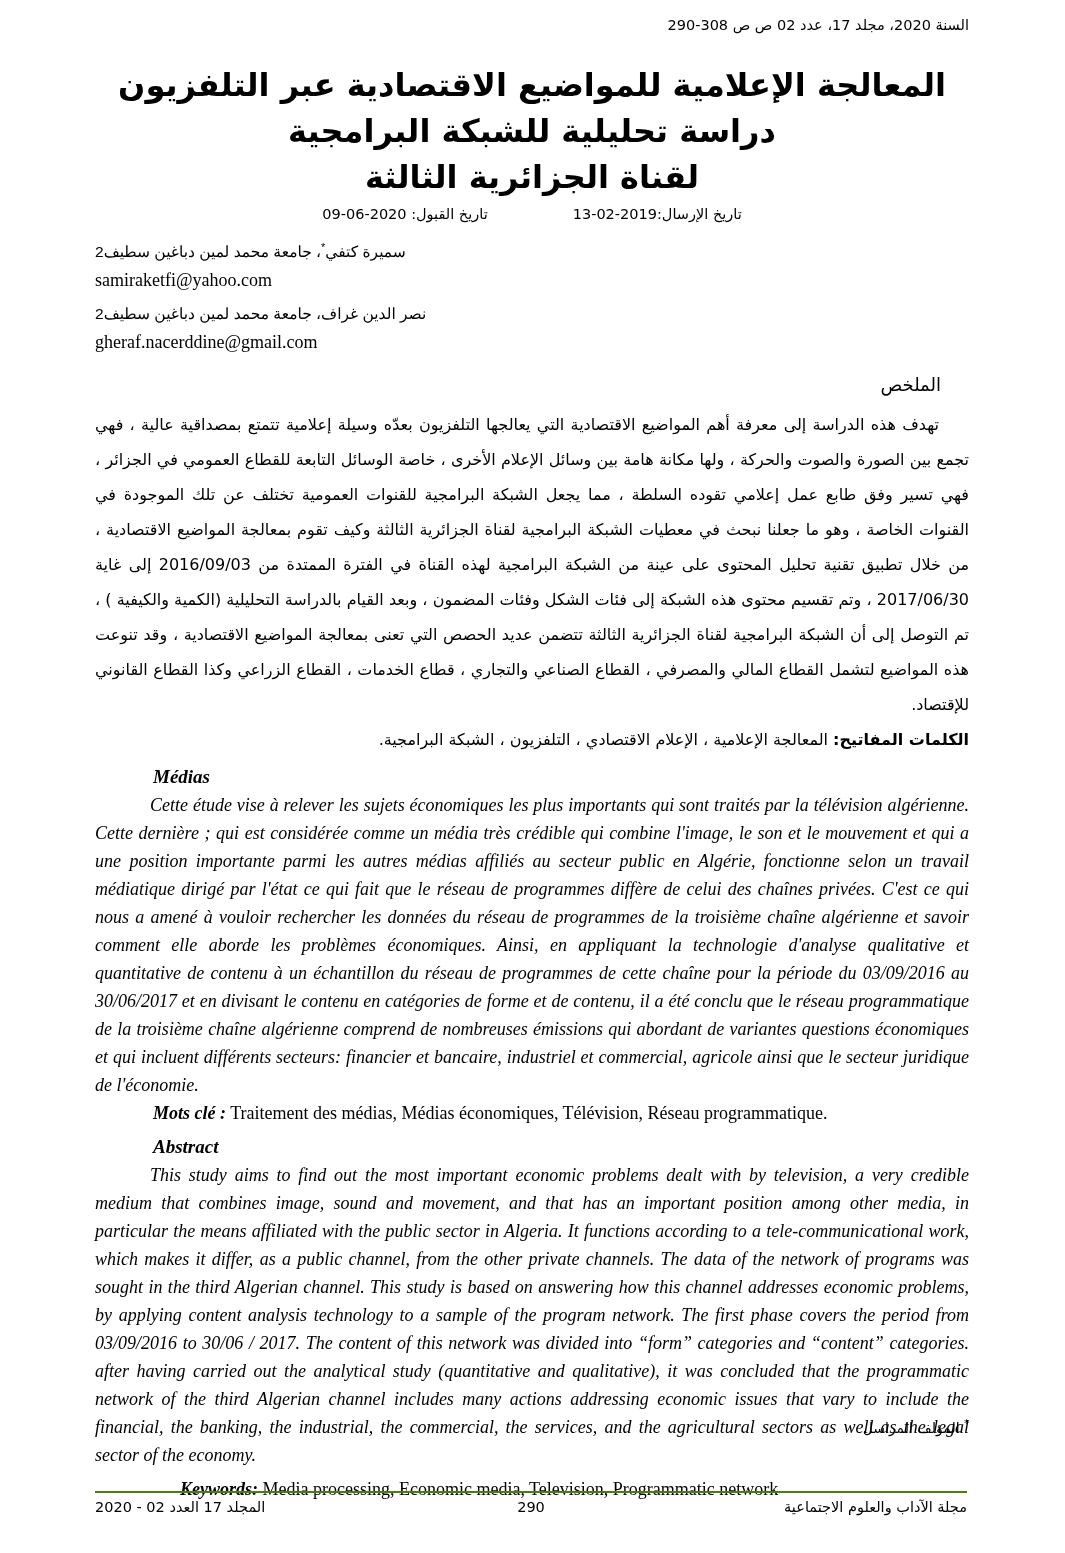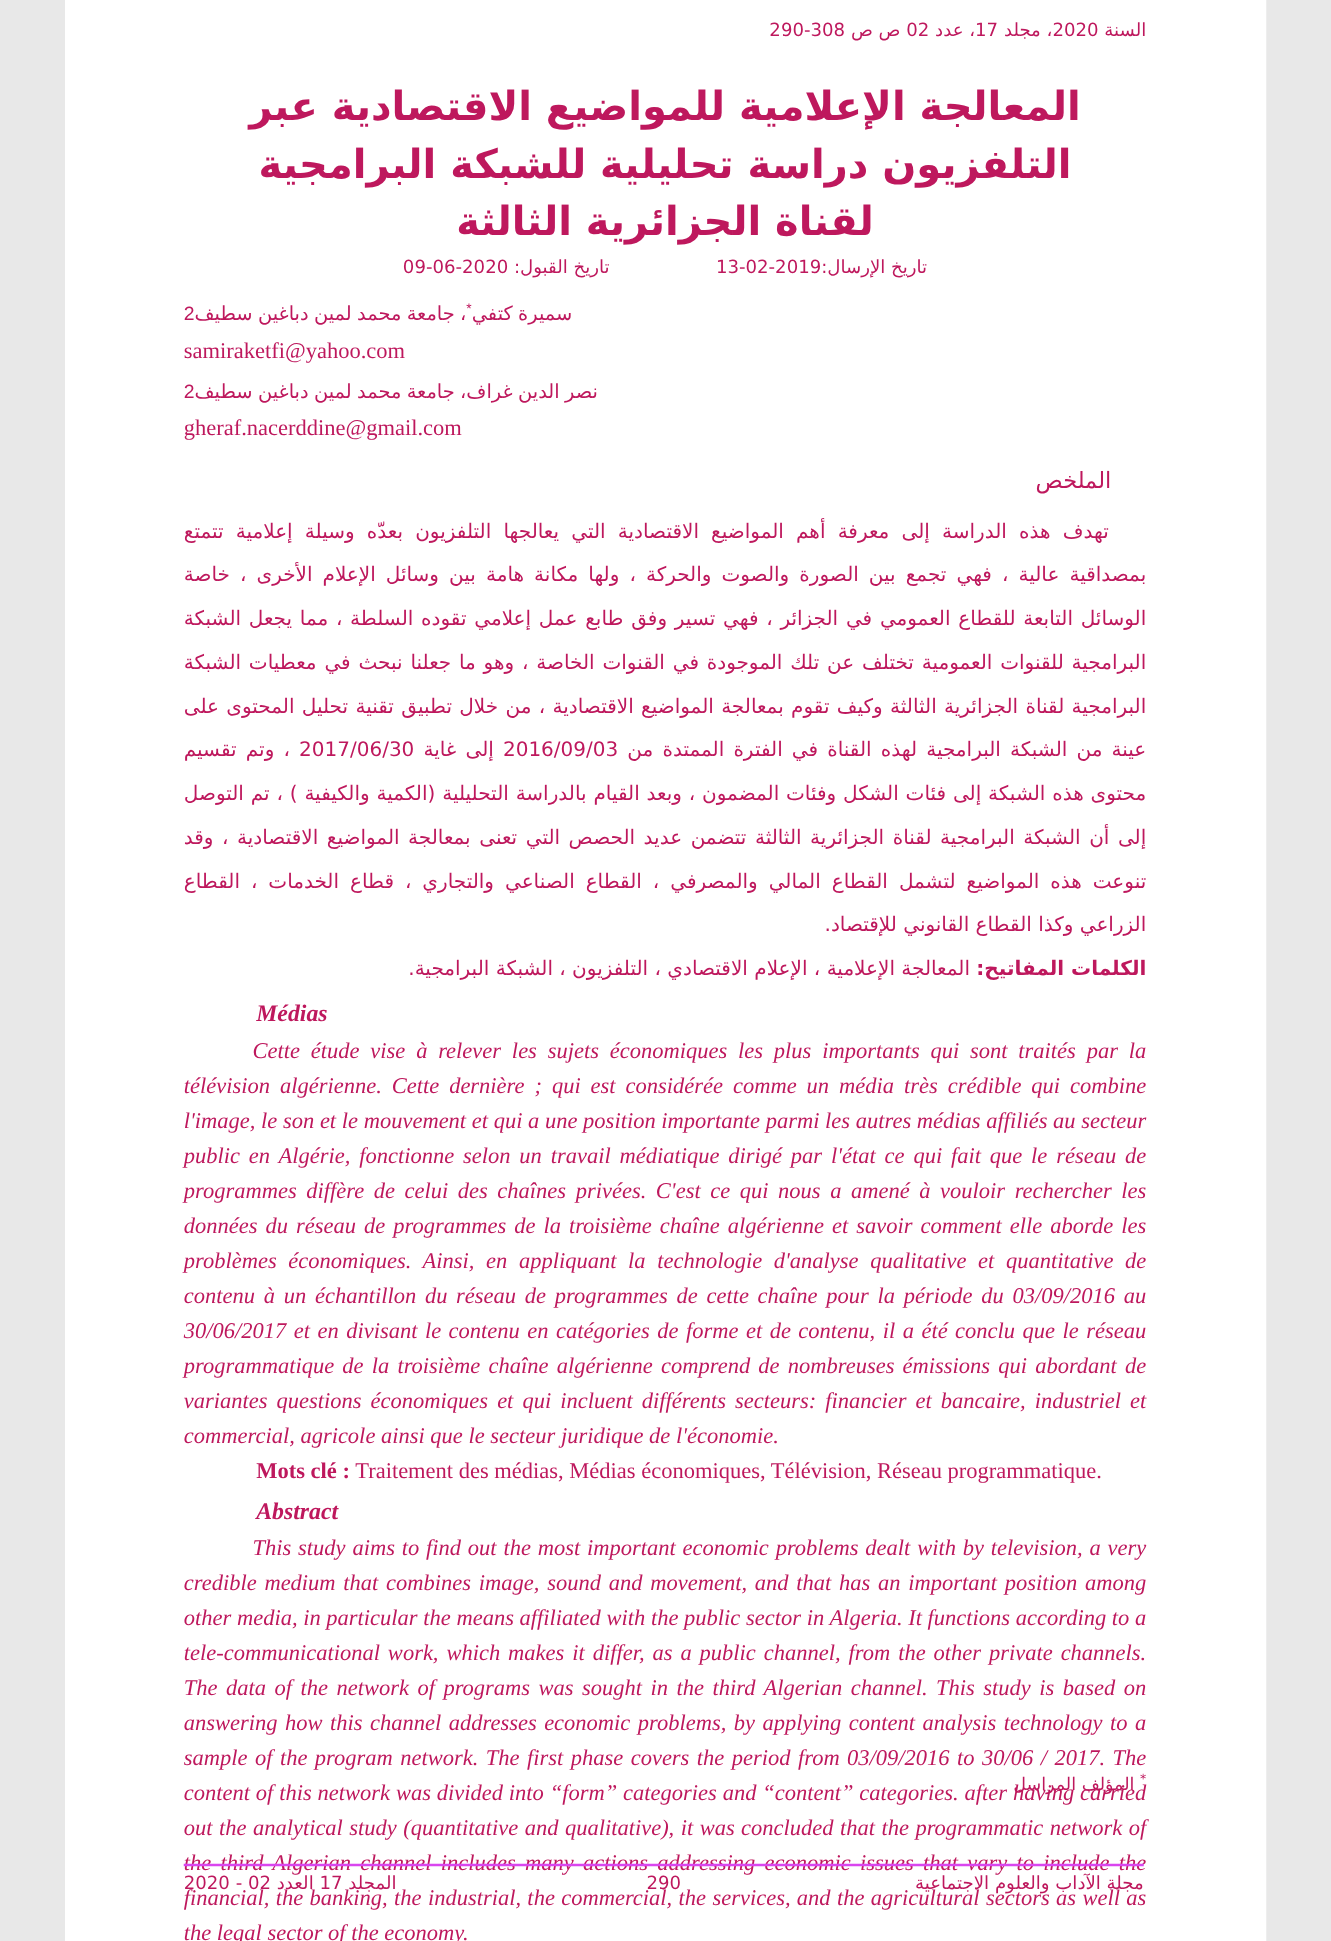--- a/index.html
+++ b/index.html
@@ -1,18 +1,18 @@
 <!DOCTYPE html>
 <html><head>
 <meta charset="utf-8">
 <style>
   html,body{margin:0;padding:0;background:#e8e8e8;}
   .page{
-    width:961px;height:1553px;position:relative;margin:0 auto;
-    background:#ffffff;color:#be185d;overflow:hidden;
+    width:1065px;height:1553px;position:relative;margin:0 auto;
+    background:#ffffff;color:#000000;overflow:hidden;
     font-family:"Liberation Serif", serif;
   }
   .content{padding:14px 96px 0 95px;}
   .journal-ref{
     text-align:right;direction:rtl;
     font-family:"DejaVu Sans", sans-serif;font-size:14.5px;line-height:22px;
   }
   .title-ar{
     margin:26px 0 0;text-align:center;direction:rtl;
     font-family:"DejaVu Sans", sans-serif;font-size:32px;font-weight:bold;line-height:46px;
@@ -48,30 +48,30 @@
   .kw-ar .kw-label-ar{font-weight:bold;}
   .sec-heading-lat{
     margin:6px 0 0 58px;
     font-size:19px;font-weight:bold;font-style:italic;line-height:28px;
   }
   .body-lat{
     margin:0;text-align:justify;text-indent:55px;
     font-size:18px;font-style:italic;line-height:28px;
   }
   .kw-lat{font-size:18px;line-height:28px;margin-left:58px;}
-  .kw-label{font-weight:bold;}
+  .kw-label{font-weight:bold;font-style:italic;}
   .kw-en{margin-left:85px;margin-top:6px;}
   .footnote{
     position:absolute;right:96px;top:1418px;direction:rtl;
     font-family:"DejaVu Sans", sans-serif;font-size:14px;
   }
   .footnote sup{font-size:10px;}
   .page-footer{
     position:absolute;left:95px;right:98px;top:1491px;
-    border-top:2px solid #d946ef;padding-top:6px;
+    border-top:2px solid #4d7c0f;padding-top:6px;
     display:flex;justify-content:space-between;align-items:flex-start;
     font-family:"DejaVu Sans", sans-serif;font-size:14.5px;gap:25px;
   }
   .page-footer .f-cell{flex:1;}
   .page-footer .f-center{text-align:center;}
   .page-footer .f-right{text-align:right;direction:rtl;}
   .page-footer .f-left{direction:rtl;text-align:left;}
 </style>
 </head>
 <body>

